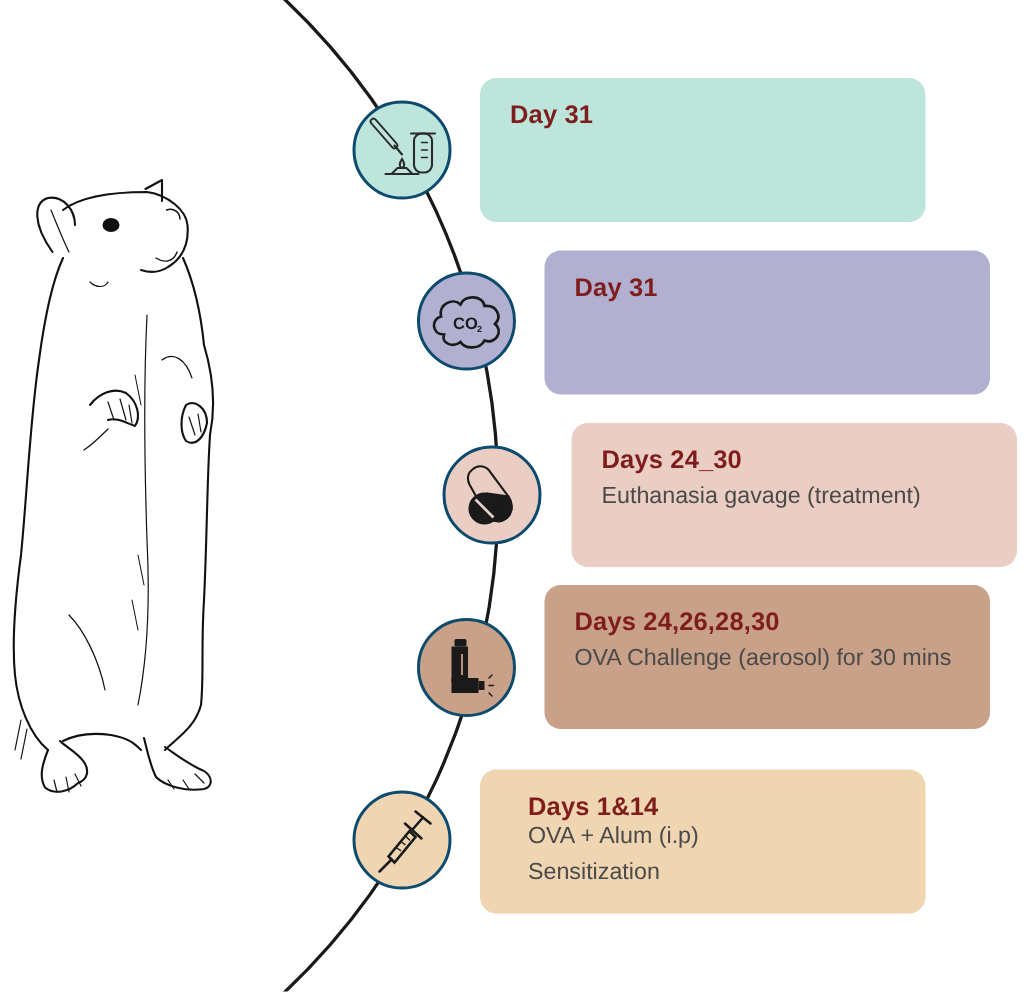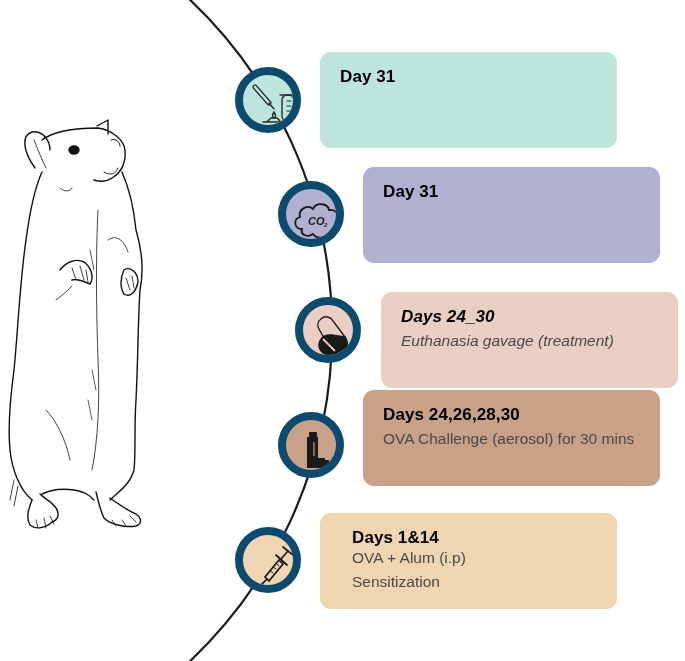--- a/index.html
+++ b/index.html
@@ -1,23 +1,23 @@
 <!DOCTYPE html>
 <html><head>
 <meta charset="utf-8">
 <style>
   html, body { margin: 0; padding: 0; background: #ffffff; }
   body { width: 685px; height: 661px; position: relative; overflow: hidden; font-family: "Liberation Sans", "DejaVu Sans", sans-serif; }
   .layer { position: absolute; left: 0; top: 0; width: 685px; height: 661px; }
   .card { position: absolute; width: 297px; height: 96px; border-radius: 11px; box-sizing: border-box; padding: 15px 20px 0 20px; }
-  .card .title { font-size: 17px; font-weight: bold; color: #000000; line-height: 20px; letter-spacing: 0.1px; }
+  .card .title { font-size: 17px; font-weight: bold; color: #7f1d1d; line-height: 20px; letter-spacing: 0.1px; }
   .card .desc { font-size: 15.5px; color: #4a4a4a; line-height: 20px; }
   .card .gap { margin-top: 9px; }
   .card .tight { margin-top: 4px; }
-  .node { position: absolute; width: 66px; height: 66px; border-radius: 50%; border: 8px solid #0c4a6e; box-sizing: border-box; overflow: hidden; font-style: italic; }
+  .node { position: absolute; width: 66px; height: 66px; border-radius: 50%; border: 2px solid #0c4a6e; box-sizing: border-box; overflow: hidden; }
   .node svg { position: absolute; left: 0; top: 0; width: 62px; height: 62px; }
   .co2-label { font-family: "Liberation Sans", sans-serif; font-weight: bold; }
 </style>
 </head>
 <body>
 
 <svg class="layer" viewBox="0 0 685 661" xmlns="http://www.w3.org/2000/svg">
   <path d="M 186 -4 A 456 456 0 0 1 186 665" fill="none" stroke="#1a1a1a" stroke-width="2.2"></path>
 </svg>
 
@@ -92,21 +92,21 @@
 <div class="node" style="left:295px; top:297px; background:#ebcec3;">
   <svg viewBox="0 0 62 62">
     <g stroke="#1a1a1a" stroke-width="1.4">
       <path d="M 18 14 C 22 10, 28 12, 30 16 L 42 32 C 46 38, 44 46, 38 48 C 32 50, 28 46, 26 42 L 16 24 C 14 20, 15 16, 18 14 Z" fill="none"></path>
       <path d="M 28 30 L 42 32 C 46 38, 44 46, 38 48 C 32 50, 28 46, 26 42 Z" fill="#1a1a1a"></path>
       <circle cx="26" cy="40" r="10" fill="#1a1a1a"></circle>
       <path d="M 20 34 L 32 46" stroke="#ebcec3" stroke-width="1.8"></path>
     </g>
   </svg>
 </div>
-<div class="card" style="left:381px; top:292px; background:#ebcec3;font-style:italic;">
+<div class="card" style="left:381px; top:282px; background:#ebcec3;">
   <div class="title">Days 24_30</div>
   <div class="desc tight">Euthanasia gavage (treatment)</div>
 </div>
 
 <div class="node" style="left:278px; top:412px; background:#c9a189;">
   <svg viewBox="0 0 62 62">
     <g fill="#1a1a1a">
       <rect x="23" y="12" width="8" height="5" rx="1"></rect>
       <rect x="21" y="17" width="11" height="24"></rect>
       <rect x="21" y="38" width="18" height="10"></rect>

